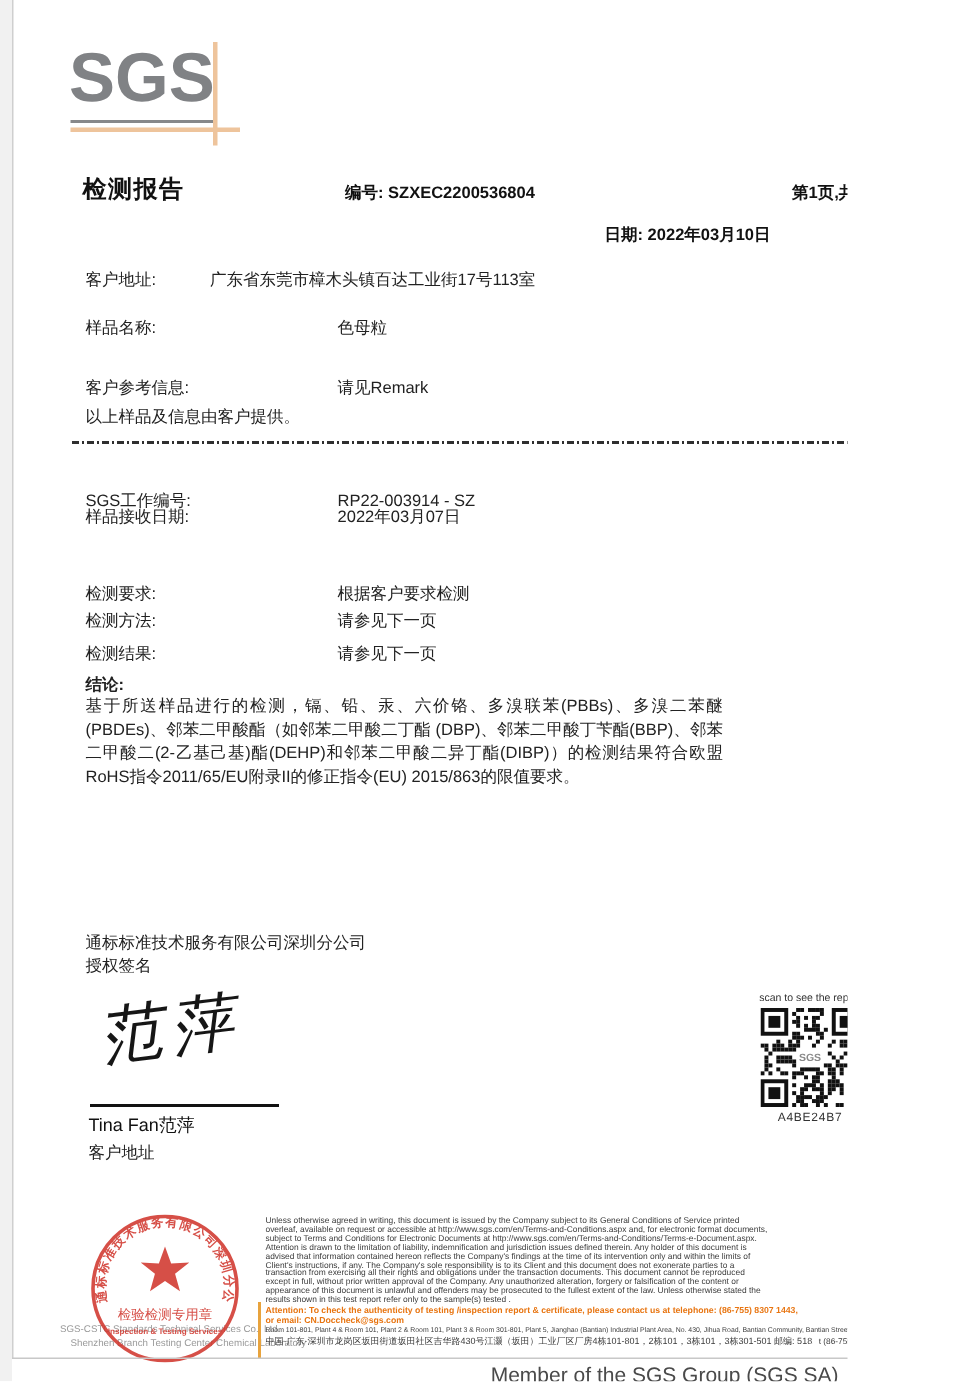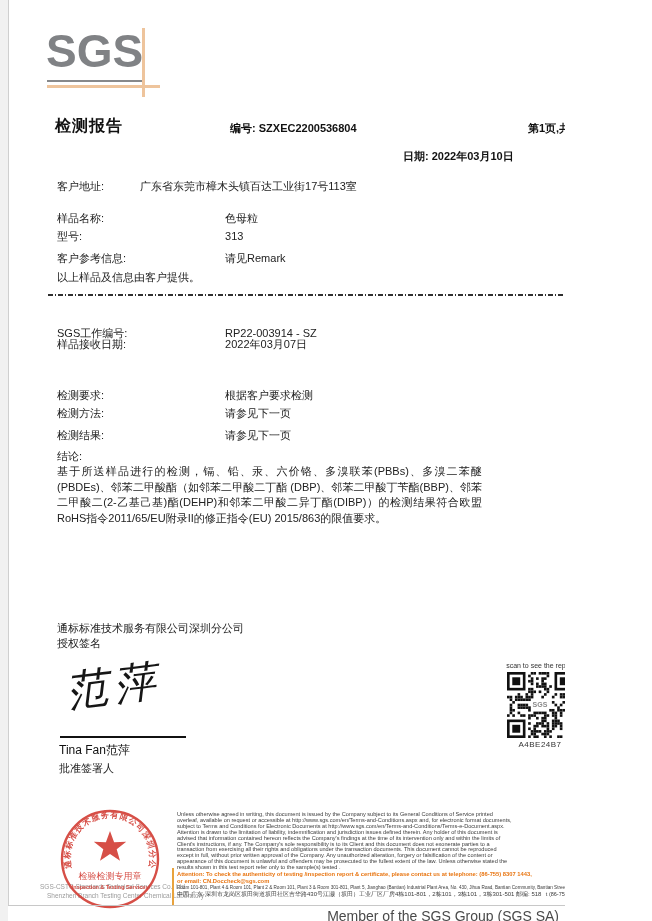--- a/index.html
+++ b/index.html
@@ -25,21 +25,21 @@
   
   .row{left:57px;font-size:11px;white-space:nowrap;color:#222;}
   .lbl{display:inline-block;}
   .lbl.w-cust{width:80px;}
   .lbl.w-wide{width:165px;}
   .note{left:57px;font-size:11px;color:#222;}
   .divider{left:48px;top:294px;width:602px;height:1.5px;
     background:repeating-linear-gradient(90deg,#2f2f2f 0 5px,transparent 5px 7px,#2f2f2f 7px 8px,transparent 8px 10px);}
   
   .concl{left:57px;top:449px;font-size:11px;}
-  .concl .lbl{vertical-align:top;}
+  .concl .lbl{vertical-align:top;font-weight:bold;}
   .concl-text{display:inline-block;width:425px;line-height:15.5px;text-align:justify;color:#222;white-space:normal;}
   
   .sig-company{left:57px;top:621px;font-size:11px;color:#222;}
   .sig-auth{left:57px;top:636px;font-size:11px;color:#222;}
   .handwriting{left:66px;top:664px;font-size:42px;font-weight:300;color:#161616;
     transform:rotate(-7deg) skewX(-14deg);transform-origin:left bottom;letter-spacing:6px;}
   .sig-line{left:60px;top:736px;width:126px;height:1.5px;background:#111;}
   .sig-name{left:59px;top:742px;font-size:12px;color:#111;}
   .sig-title{left:59px;top:761px;font-size:11px;color:#222;}
   
@@ -82,24 +82,20 @@
 
   <div class="abs row" style="top:179px">
     <span class="lbl w-cust">客户地址:</span>
     <span>广东省东莞市樟木头镇百达工业街17号113室</span>
   </div>
 
   <div class="abs row" style="top:211px">
     <span class="lbl w-wide">样品名称:</span>
     <span>色母粒</span>
   </div>
-  <div class="abs row" style="top:229px">
-    <span class="lbl w-wide">型号:</span>
-    <span>313</span>
-  </div>
   <div class="abs row" style="top:251px">
     <span class="lbl w-wide">客户参考信息:</span>
     <span>请见Remark</span>
   </div>
   <div class="abs note" style="top:270px">以上样品及信息由客户提供。</div>
 
   <div class="abs divider"></div>
 
   <div class="abs row" style="top:326px">
     <span class="lbl w-wide">SGS工作编号:</span>
@@ -124,21 +120,21 @@
 
   <div class="abs concl">
     <span class="lbl w-wide">结论:</span><span class="concl-text">基于所送样品进行的检测，镉、铅、汞、六价铬、多溴联苯(PBBs)、多溴二苯醚(PBDEs)、邻苯二甲酸酯（如邻苯二甲酸二丁酯 (DBP)、邻苯二甲酸丁苄酯(BBP)、邻苯二甲酸二(2-乙基己基)酯(DEHP)和邻苯二甲酸二异丁酯(DIBP)）的检测结果符合欧盟RoHS指令2011/65/EU附录II的修正指令(EU) 2015/863的限值要求。</span>
   </div>
 
   <div class="abs sig-company">通标标准技术服务有限公司深圳分公司</div>
   <div class="abs sig-auth">授权签名</div>
   <div class="abs handwriting">范萍</div>
   <div class="abs sig-line"></div>
   <div class="abs sig-name">Tina Fan范萍</div>
-  <div class="abs sig-title">批准签署人</div>
+  <div class="abs sig-title">客户地址</div>
 
   <div class="abs qr-caption">scan to see the report</div>
   <div class="abs qr-box">
     <svg id="qr-svg" width="66" height="66" viewBox="0 0 66 66" xmlns="http://www.w3.org/2000/svg">
         <rect x="0" y="0" width="66" height="66" fill="#fff"></rect>
         <rect x="0" y="23.76" width="2.64" height="2.64" fill="#111"></rect>
         <rect x="0" y="42.24" width="2.64" height="2.64" fill="#111"></rect>
         <rect x="2.64" y="23.76" width="2.64" height="2.64" fill="#111"></rect>
         <rect x="2.64" y="26.400000000000002" width="2.64" height="2.64" fill="#111"></rect>
         <rect x="2.64" y="31.68" width="2.64" height="2.64" fill="#111"></rect>

